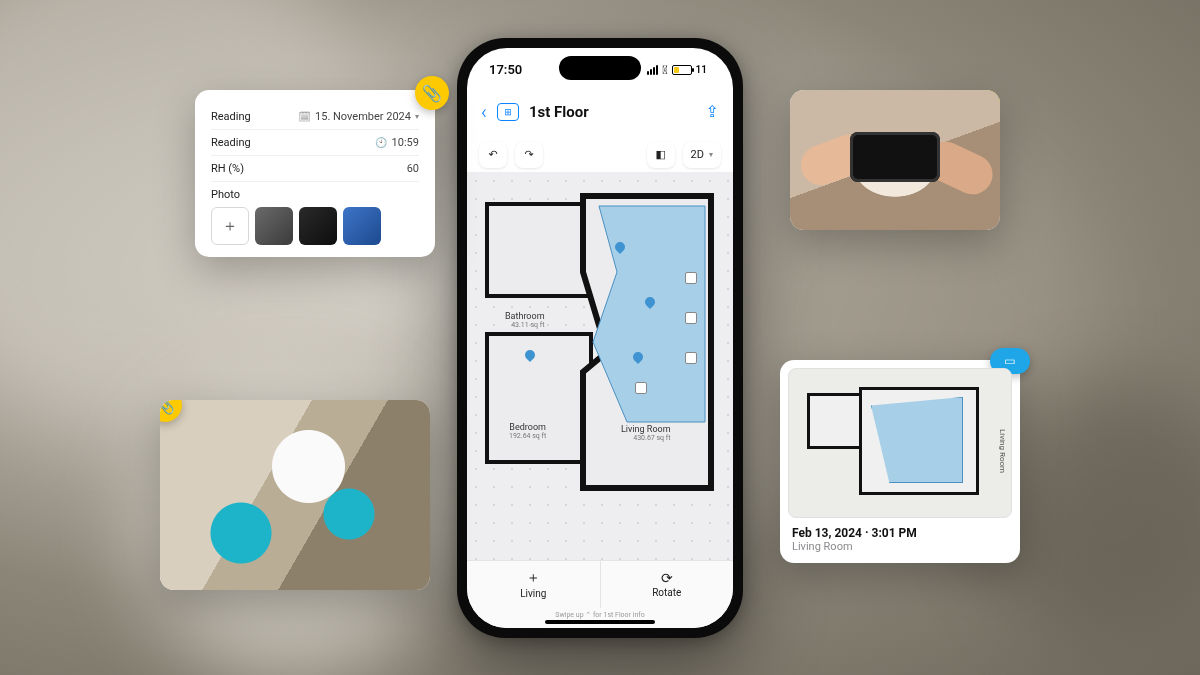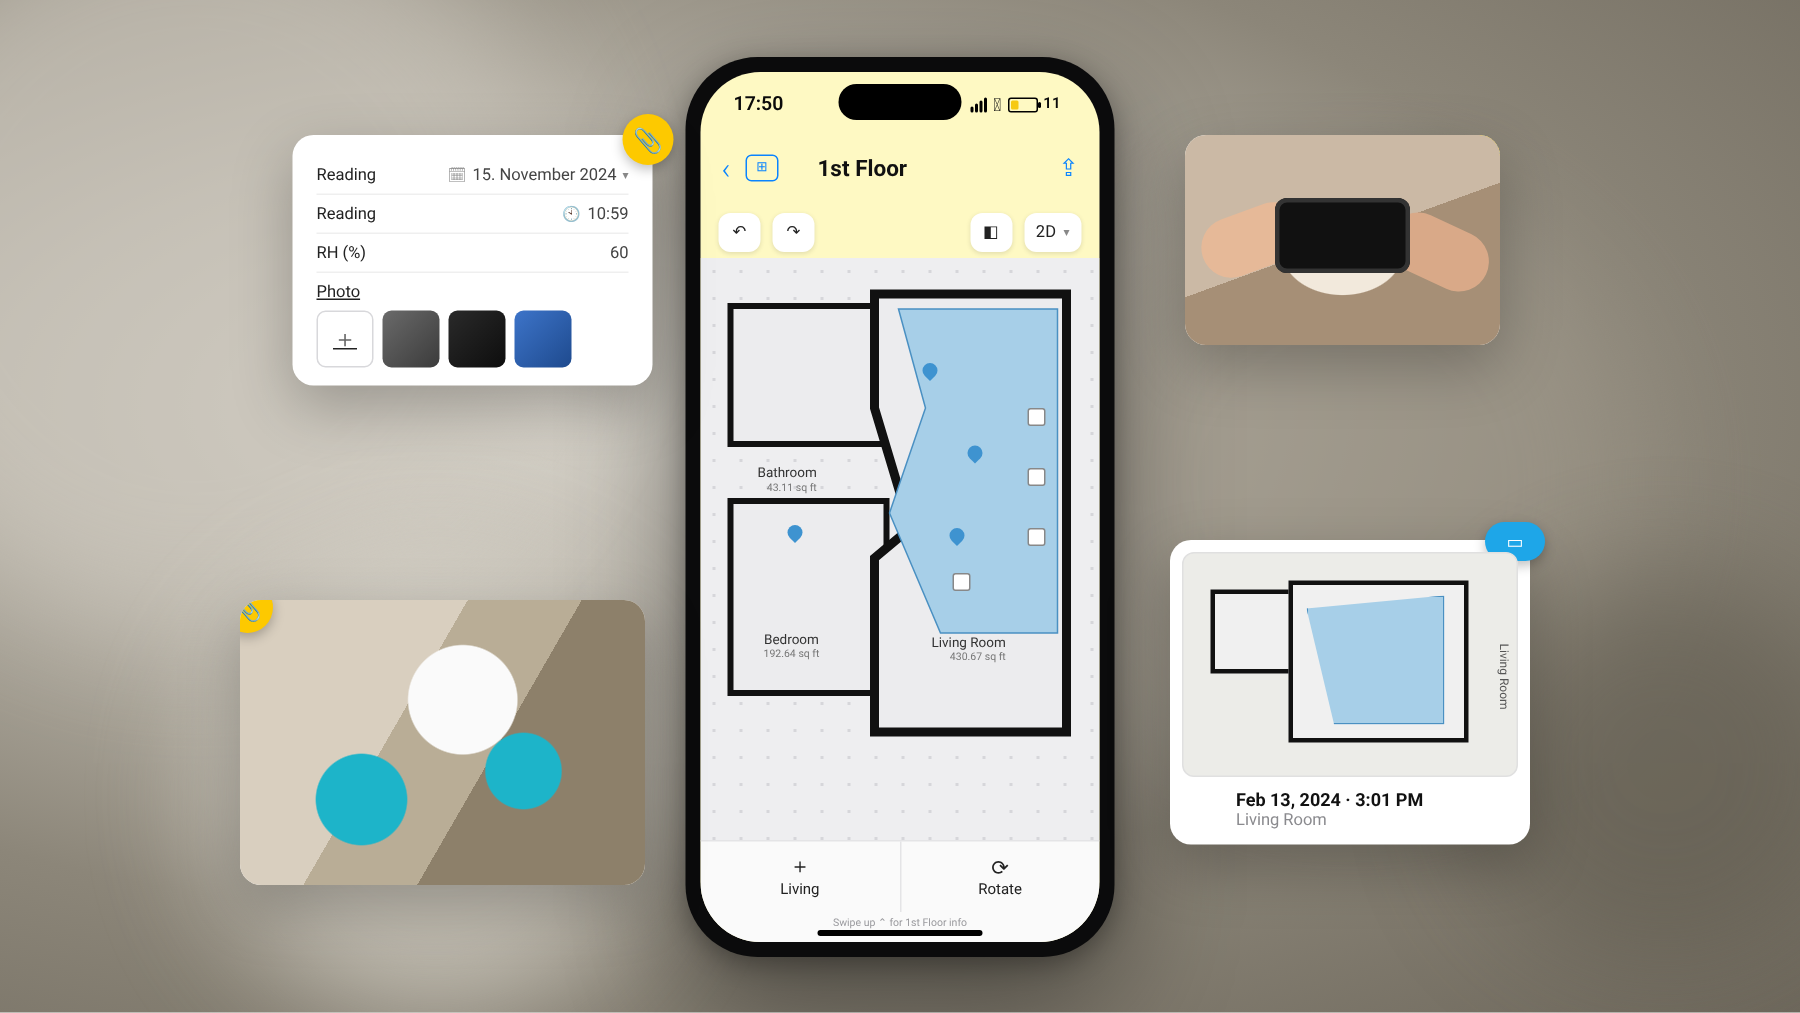--- a/index.html
+++ b/index.html
@@ -15,21 +15,21 @@
   .b3{ width:300px;height:300px;background:#e6e2d8;top:380px;left:140px;}
   .b4{ width:260px;height:260px;background:#5f5a4e;top:380px;right:-40px;}
 
   
   .phone {
     position:absolute; left:50%; top:50%; transform:translate(-50%,-50%);
     width:286px; height:600px; background:#0b0b0c; border-radius:48px;
     padding:10px; box-shadow: 0 30px 80px rgba(0,0,0,.45), 0 4px 18px rgba(0,0,0,.3);
   }
   .screen{
-    width:100%; height:100%; background:#fef9c3; border-radius:40px; position:relative; overflow:hidden;
+    width:100%; height:100%; background:#ffffff; border-radius:40px; position:relative; overflow:hidden;
   }
   .dynamic-island{
     position:absolute; top:8px; left:50%; transform:translateX(-50%);
     width:82px; height:24px; background:#000; border-radius:14px; z-index:10;
   }
   .status-bar{
     position:absolute; top:0; left:0; right:0; height:44px; display:flex; align-items:center; justify-content:space-between;
     padding:0 26px 0 22px; font-size:13px; font-weight:600; color:#0a0a0a; z-index:9;
   }
   .status-right{ display:flex; align-items:center; gap:4px; font-size:11px;}
@@ -39,21 +39,21 @@
   .signal{ display:inline-flex; gap:1px; align-items:flex-end;}
   .signal span{ width:2px; background:#000; border-radius:1px;}
   .signal span:nth-child(1){height:4px;} .signal span:nth-child(2){height:6px;} .signal span:nth-child(3){height:8px;} .signal span:nth-child(4){height:10px;}
   .wifi{ font-size:12px; }
 
   .nav-bar{
     position:absolute; top:44px; left:0; right:0; height:40px; display:flex; align-items:center; padding:0 14px; gap:10px; z-index:8;
   }
   .nav-back{ color:#0a84ff; font-size:20px; font-weight:300; cursor:pointer;}
   .nav-chip{ display:inline-flex; align-items:center; justify-content:center; width:22px;height:18px;border:1.5px solid #0a84ff;border-radius:4px;font-size:9px;color:#0a84ff;}
-  .nav-title{ font-size:15px; font-weight:700; color:#111;margin-left:16px;}
+  .nav-title{ font-size:15px; font-weight:700; color:#111;}
   .nav-share{ margin-left:auto; color:#0a84ff; font-size:16px; cursor:pointer;}
 
   .toolbar{
     position:absolute; top:90px; left:0; right:0; height:34px; display:flex; align-items:center; padding:0 12px; gap:8px; z-index:7;
   }
   .pill{ background:#fff; border-radius:8px; height:26px; display:inline-flex; align-items:center; justify-content:center; padding:0 8px; font-size:11px; color:#222; box-shadow:0 1px 3px rgba(0,0,0,.1); gap:5px;}
   .pill.sm{ width:28px; padding:0;}
   .caret{ font-size:8px; color:#888;}
 
   .canvas{
@@ -95,21 +95,21 @@
     display:flex; align-items:center; justify-content:center; font-size:16px; color:#111; box-shadow:0 3px 8px rgba(0,0,0,.25);
   }
 
   
   .card-readings{ left:195px; top:90px; width:240px; padding:14px 16px 12px; font-size:11px; color:#222;}
   .row{ display:flex; align-items:center; justify-content:space-between; height:26px; border-bottom:1px solid #efefef;}
   .row:last-of-type{ border-bottom:none;}
   .row .lab{ color:#222;}
   .row .val{ color:#444; display:flex; align-items:center; gap:4px;}
   .mini-ic{ font-size:10px; color:#888;}
-  .photos{ margin-top:6px;text-decoration:underline;}
+  .photos{ margin-top:6px;}
   .photos .lab{ font-size:11px; display:block; margin-bottom:6px;}
   .thumbs{ display:flex; gap:6px;}
   .thumb{ width:38px; height:38px; border-radius:6px; background:#ccc;}
   .thumb.add{ background:#fff; border:1px solid #d8d8db; display:flex;align-items:center;justify-content:center;font-size:16px;color:#666;cursor:pointer;}
   .t1{ background:linear-gradient(135deg,#6a6a6a,#3b3b3b);}
   .t2{ background:linear-gradient(135deg,#2a2a2a,#0d0d0d);}
   .t3{ background:linear-gradient(135deg,#3d74c9,#1e4a8e);}
 
   
   .card-bl{ left:160px; top:400px; width:270px; height:190px; overflow:hidden; border-radius:14px;}
@@ -132,21 +132,21 @@
   .hand.h1{ left:10px; top:50px; transform:rotate(-20deg);}
   .hand.h2{ right:6px; top:58px; transform:rotate(25deg); background:#d9a988;}
 
   
   .card-br{ left:780px; top:360px; width:240px; background:#fff; border-radius:14px; padding:8px 8px 10px;}
   .badge-blue{
     position:absolute; top:-12px; right:-10px; width:40px; height:26px; background:#1ea6e8; border-radius:14px;
     box-shadow:0 3px 8px rgba(0,0,0,.25); display:flex;align-items:center;justify-content:center;color:#fff;font-size:12px;
   }
   .br-img{ width:100%; height:150px; border-radius:8px; background:#ecece8; position:relative; overflow:hidden; border:1px solid #e0e0e0;}
-  .br-cap{ padding:8px 4px 0;margin-left:32px;}
+  .br-cap{ padding:8px 4px 0;}
   .br-cap .t1l{ font-size:12px; font-weight:700; color:#111;}
   .br-cap .t2l{ font-size:11px; color:#8a8a8e;}
 
   
   .mini-plan{ position:absolute; left:18px; top:18px; width:190px; height:120px;}
   .mini-plan .mroom{ position:absolute; border:3px solid #111; background:#f0f0f0;}
   .mini-water{ position:absolute; background:#a7cfe8; border:1px solid #4a90c2;}
   .side-label{ position:absolute; right:4px; top:60px; font-size:8px; color:#555; writing-mode:vertical-rl;}
 </style>
 </head>

